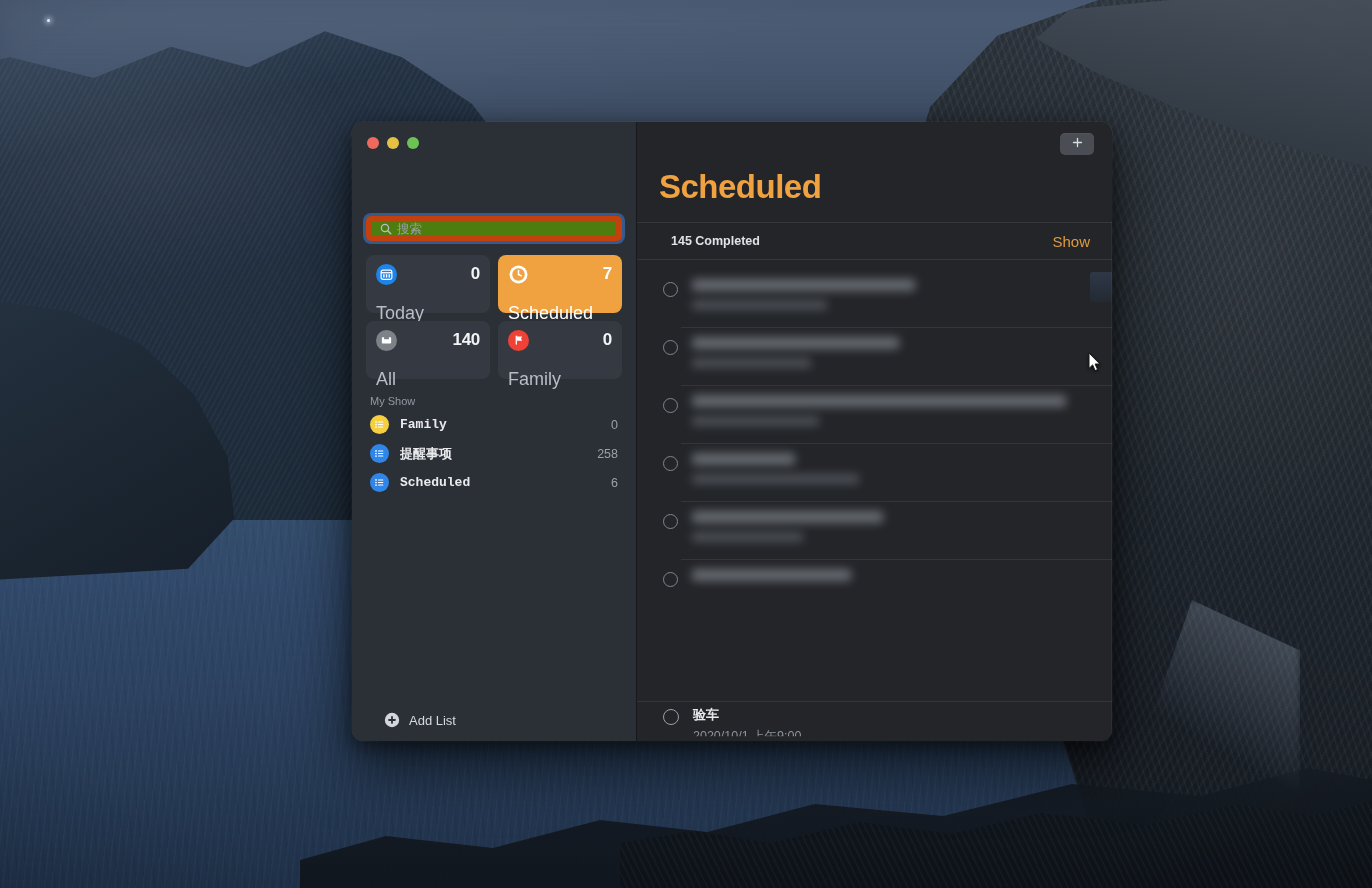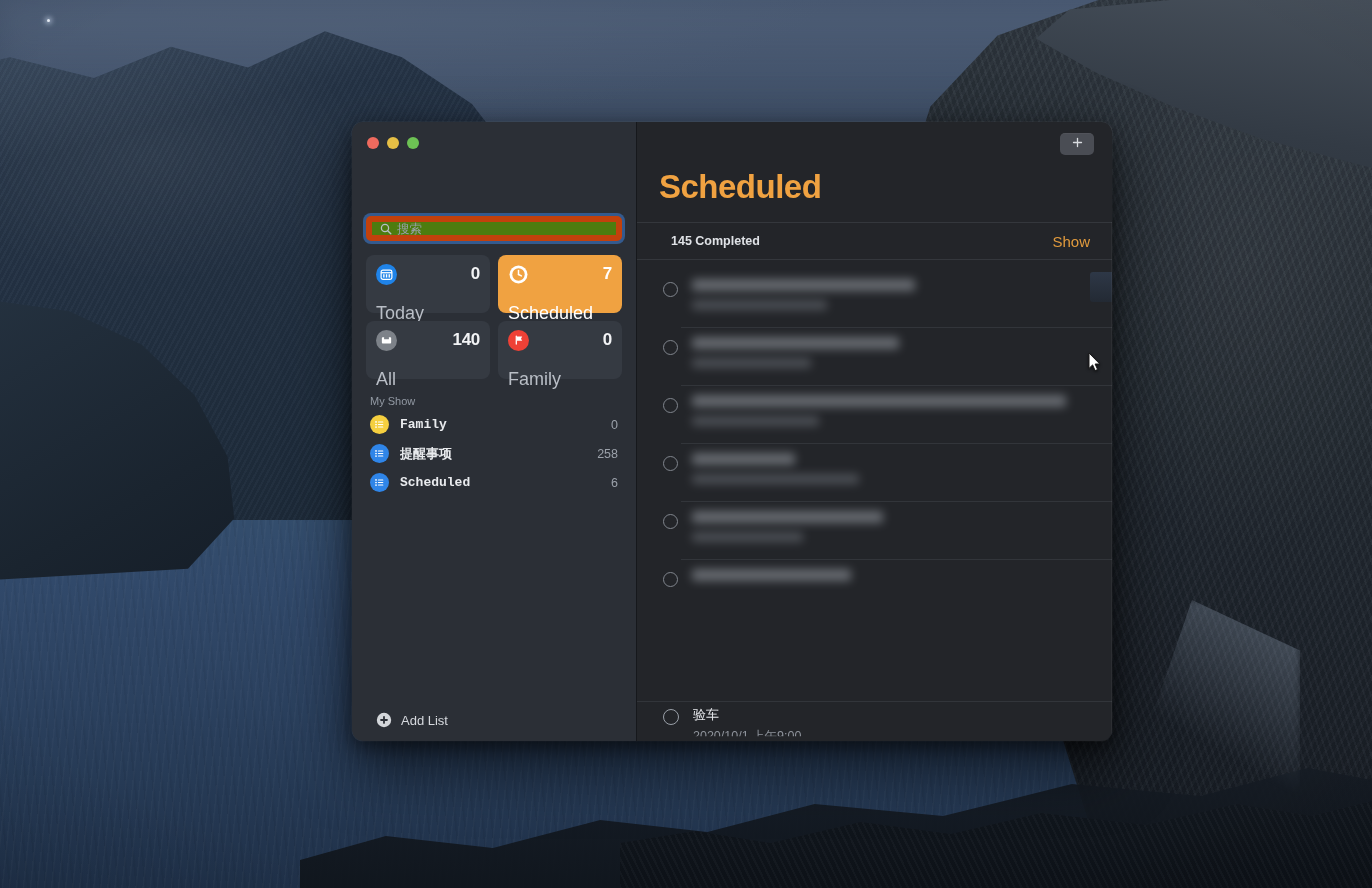--- a/index.html
+++ b/index.html
@@ -275,21 +275,21 @@
     font-size: 12.5px;
     color: #9ba1aa;
   }
 
   .sidebar-spacer { flex: 1; }
 
   .add-list {
     display: flex;
     align-items: center;
     height: 42px;
-    padding-left: 24px;
+    padding-left: 32px;
     cursor: default;
   }
   .add-icon { margin-right: 9px; display: flex; }
   .add-label { font-size: 13px; color: #d6d9de; }
 
   
   #content {
     flex: 1;
     height: 100%;
     background: #232529;
@@ -394,21 +394,21 @@
     padding: 4px 22px 0 22px;
     display: flex;
     border-top: 1px solid #32353a;
   }
   .row-last .bullet {
     width: 16px; height: 16px; border-radius: 50%;
     border: 1.4px solid #9aa0a8;
     flex: 0 0 auto;
     margin: 3px 14px 0 4px;
   }
-  .row-last .ltitle { font-size: 13px; color: #e6e8ec; font-weight: 400; }
+  .row-last .ltitle { font-size: 13px; color: #e6e8ec; font-weight: 700; }
   .row-last .ldate  {
     font-size: 12.5px; color: #8e939b; margin-top: 4px;
     clip-path: inset(0 0 52% 0);
   }
 
   
   .content-edge {
     position: absolute;
     right: 0; top: 100px; bottom: 0;
     width: 1px;

